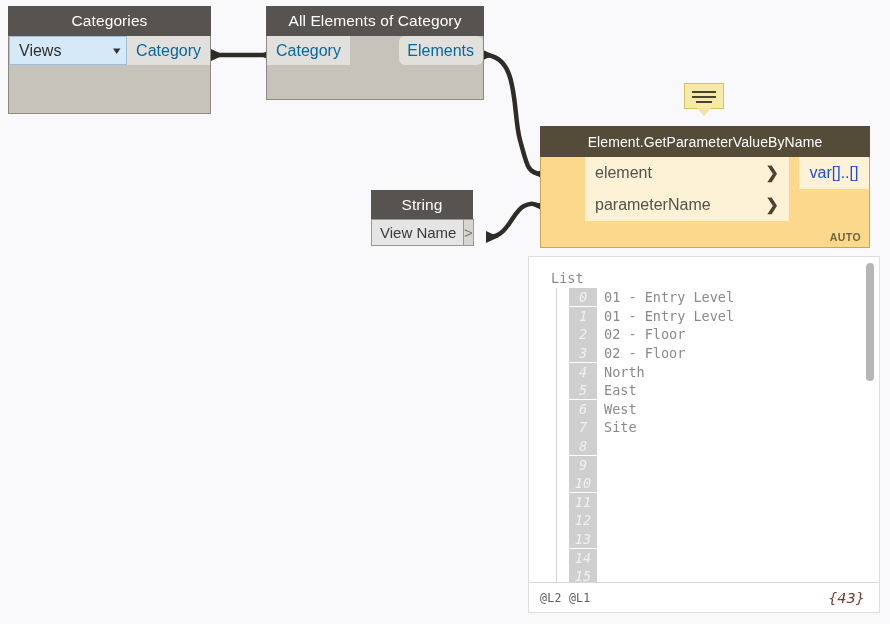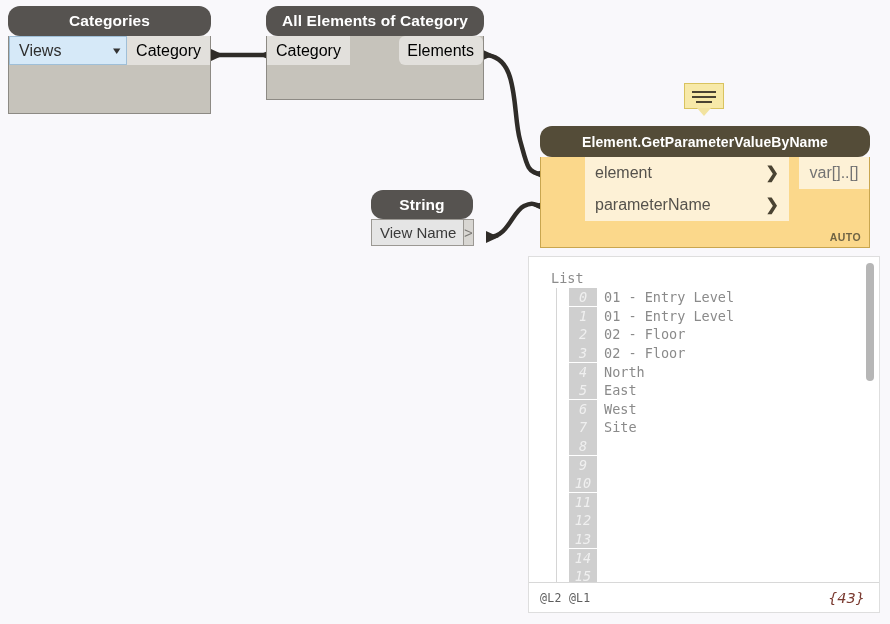--- a/index.html
+++ b/index.html
@@ -26,30 +26,29 @@
     width: 890px; height: 624px;
     pointer-events: none;
   }
 
   
   .node {
     position: absolute;
     box-sizing: border-box;
   }
   .node-title {
-    font-weight: bold;
+    font-weight: normal;
     color: #ffffff;
     text-align: center;
     font-size: 15.5px;
     letter-spacing: 0.1px;
     line-height: 1;
     display: flex;
     align-items: center;
     justify-content: center;
-    border-radius: 12px;
   }
   .node-body {
     box-sizing: border-box;
   }
 
   
   .node-grey .node-title {
     background: #565350;
   }
   .node-grey .node-body {
@@ -57,21 +56,21 @@
     border: 1px solid #8d8a84;
     border-top: none;
   }
   .port-row {
     display: flex;
     align-items: stretch;
     height: 29px;
   }
   .port-label {
     background: #e2e0dc;
-    color: #000000;
+    color: #0369a1;
     font-size: 16px;
     display: flex;
     align-items: center;
     padding: 0 9px;
     box-sizing: border-box;
     white-space: nowrap;
   }
   .port-label.right {
     justify-content: flex-end;
   }
@@ -159,21 +158,21 @@
     width: 204px;
   }
   .yarrow {
     color: #4a4332;
     font-size: 16px;
     font-weight: bold;
     line-height: 1;
   }
   .yport-out {
     background: #fdf1d6;
-    color: #737373;
+    color: #1d4ed8;
     font-size: 16px;
     display: flex;
     align-items: center;
     justify-content: center;
     box-sizing: border-box;
     width: 70px;
     margin-left: auto;
   }
   .auto-tag {
     position: absolute;

